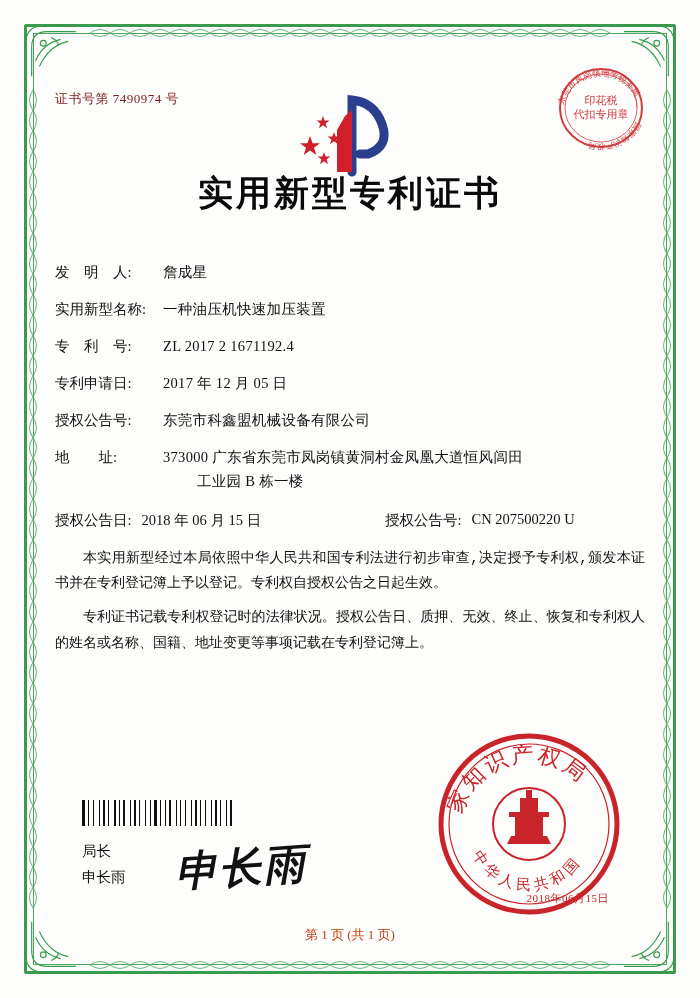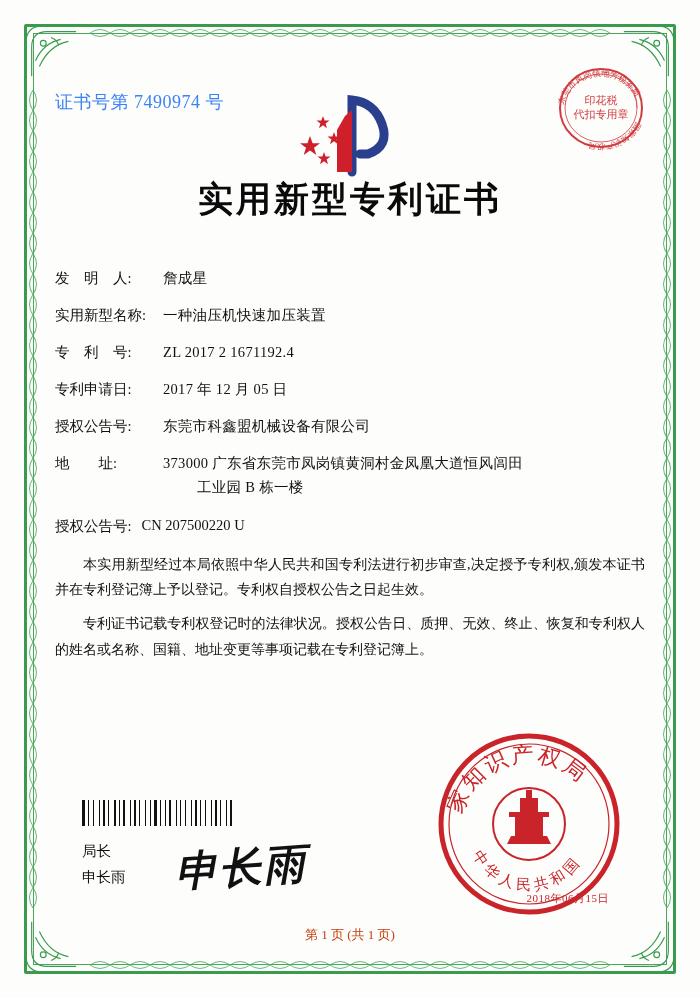--- a/index.html
+++ b/index.html
@@ -59,24 +59,24 @@
   
   .content {
     position: absolute;
     left: 55px;
     right: 55px;
     top: 60px;
     bottom: 50px;
   }
 
   .cert-no {
-    font-size: 18px;
+    font-size: 13px;
     letter-spacing: .5px;
     margin-top: 30px;
-    color: #3b82f6;
+    color: #7f1d1d;
   }
 
   
   .logo {
     position: absolute;
     left: 50%;
     transform: translateX(-50%);
     top: 30px;
     width: 120px;
     height: 88px;
@@ -142,20 +142,21 @@
   .two-col .col.left { width: 330px; flex: 0 0 330px; }
   .two-col .lbl { white-space: nowrap; }
   .two-col .val { margin-left: 10px; }
 
   .paragraphs {
     margin-top: 16px;
     font-size: 14px;
     line-height: 1.85;
     text-align: justify;
     color: #111;
+    font-family: Liberation Mono, monospace;
   }
   .paragraphs p {
     margin: 0 0 8px 0;
     text-indent: 28px;
   }
 
   
   .barcode {
     position: absolute;
     left: 27px;
@@ -369,20 +370,24 @@
         <div class="field-label">地　　址:</div>
         <div class="field-value">
           <span>373000  广东省东莞市凤岗镇黄洞村金凤凰大道恒风闾田</span>
           <span class="line2">工业园 B 栋一楼</span>
         </div>
       </div>
 
     </div>
 
     <div class="two-col">
+      <div class="col left">
+        <span class="lbl">授权公告日:</span>
+        <span class="val">2018 年 06 月 15 日</span>
+      </div>
       <div class="col">
         <span class="lbl">授权公告号:</span>
         <span class="val">CN 207500220 U</span>
       </div>
     </div>
 
     <div class="paragraphs">
       <p>本实用新型经过本局依照中华人民共和国专利法进行初步审查,决定授予专利权,颁发本证书并在专利登记簿上予以登记。专利权自授权公告之日起生效。</p>
       <p>专利证书记载专利权登记时的法律状况。授权公告日、质押、无效、终止、恢复和专利权人的姓名或名称、国籍、地址变更等事项记载在专利登记簿上。</p>
     </div>

